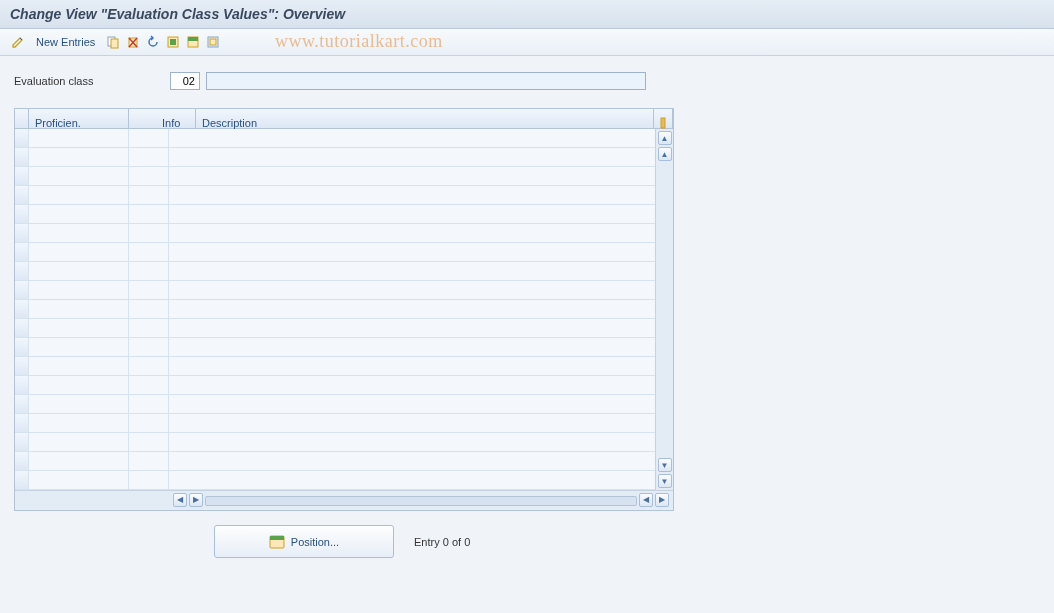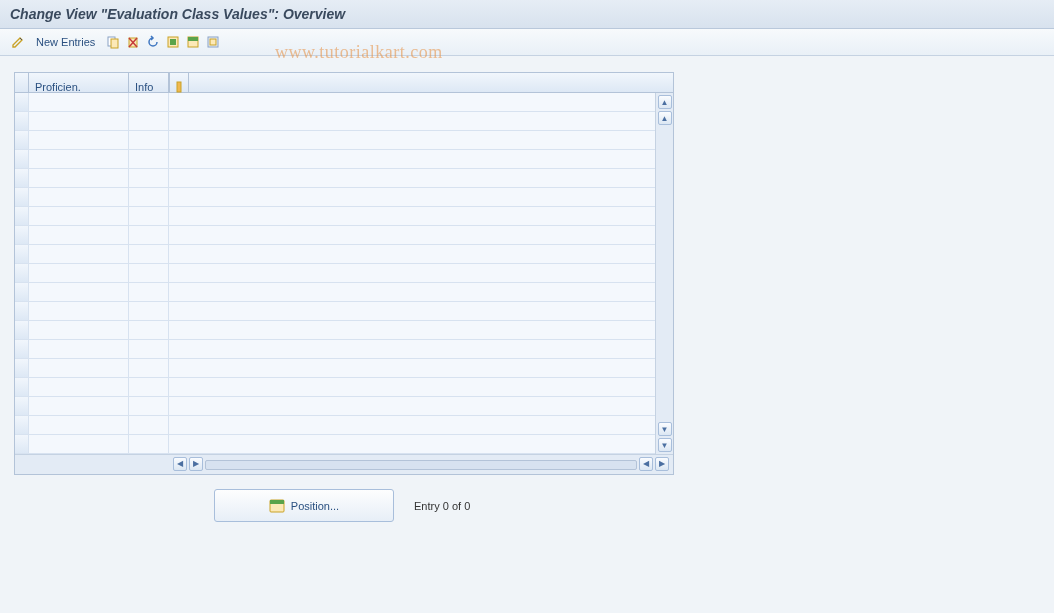--- a/index.html
+++ b/index.html
@@ -39,21 +39,21 @@
     border-radius: 2px;
     cursor: pointer;
   }
   .toolbar .text-btn {
     padding: 3px 8px;
     cursor: pointer;
     color: #2a5080;
   }
   .watermark {
     position: absolute;
-    top: 42px; left: 275px;
+    top: 31px; left: 275px;
     font-size: 18px;
     color: rgba(230,140,60,0.55);
     font-family: Georgia, serif;
     letter-spacing: .5px;
     pointer-events: none;
   }
   .content {
     padding: 16px 14px;
   }
   .field-row {
@@ -96,21 +96,21 @@
   }
   .header-cell {
     border-right: 1px solid #b3c3d8;
     padding: 14px 6px;
     color: #2a5080;
     display: flex; align-items: center;
     cursor: pointer;
   }
   .header-cell.sel { width: 14px; padding:0; }
   .header-cell.c1 { width: 100px; }
-  .header-cell.c2 { width: 40px; }
+  .header-cell.c2 { width: 40px; margin-left: 27px; }
   .header-cell.c3 { flex: 1; border-right: none; }
   .header-cell.cfg { width: 20px; border-left:1px solid #b3c3d8; justify-content:center; }
   .body-area { display:flex; }
   .rows-area { flex:1; }
   .grid-row {
     display: flex;
     height: 19px;
     background: #f4f8fd;
     border-bottom: 1px solid #d7e2f0;
   }
@@ -231,27 +231,33 @@
     <svg width="14" height="14">
         <rect x="2" y="2" width="10" height="10" fill="#e8eef7" stroke="#8aa2c4"></rect>
         <rect x="4" y="4" width="6" height="6" fill="#fce9b7" stroke="#c9a227"></rect>
       </svg>
   </span>
 </div>
 
 <div class="watermark">www.tutorialkart.com</div>
 
 <div class="content">
+  <div class="field-row">
+    <label>Evaluation class</label>
+    <input class="short" value="02" style="">
+    <input class="long" value="" style="">
+  </div>
 
   <div class="panel">
 
     <div class="header-row">
       <div class="header-cell sel"></div>
       <div class="header-cell c1">Proficien.</div>
       <div class="header-cell c2">Info</div>
+      <div class="header-cell c3">Description</div>
       <div class="header-cell cfg">
         <svg width="12" height="12">
             <rect x="1" y="1" width="4" height="10" fill="#f0b850" stroke="#c9a227"></rect>
             <rect x="7" y="1" width="4" height="10" fill="#6aa3e8" stroke="#3f77c1"></rect>
           </svg>
       </div>
     </div>
 
     <div class="body-area">
       <div class="rows-area" id="rows-area">

